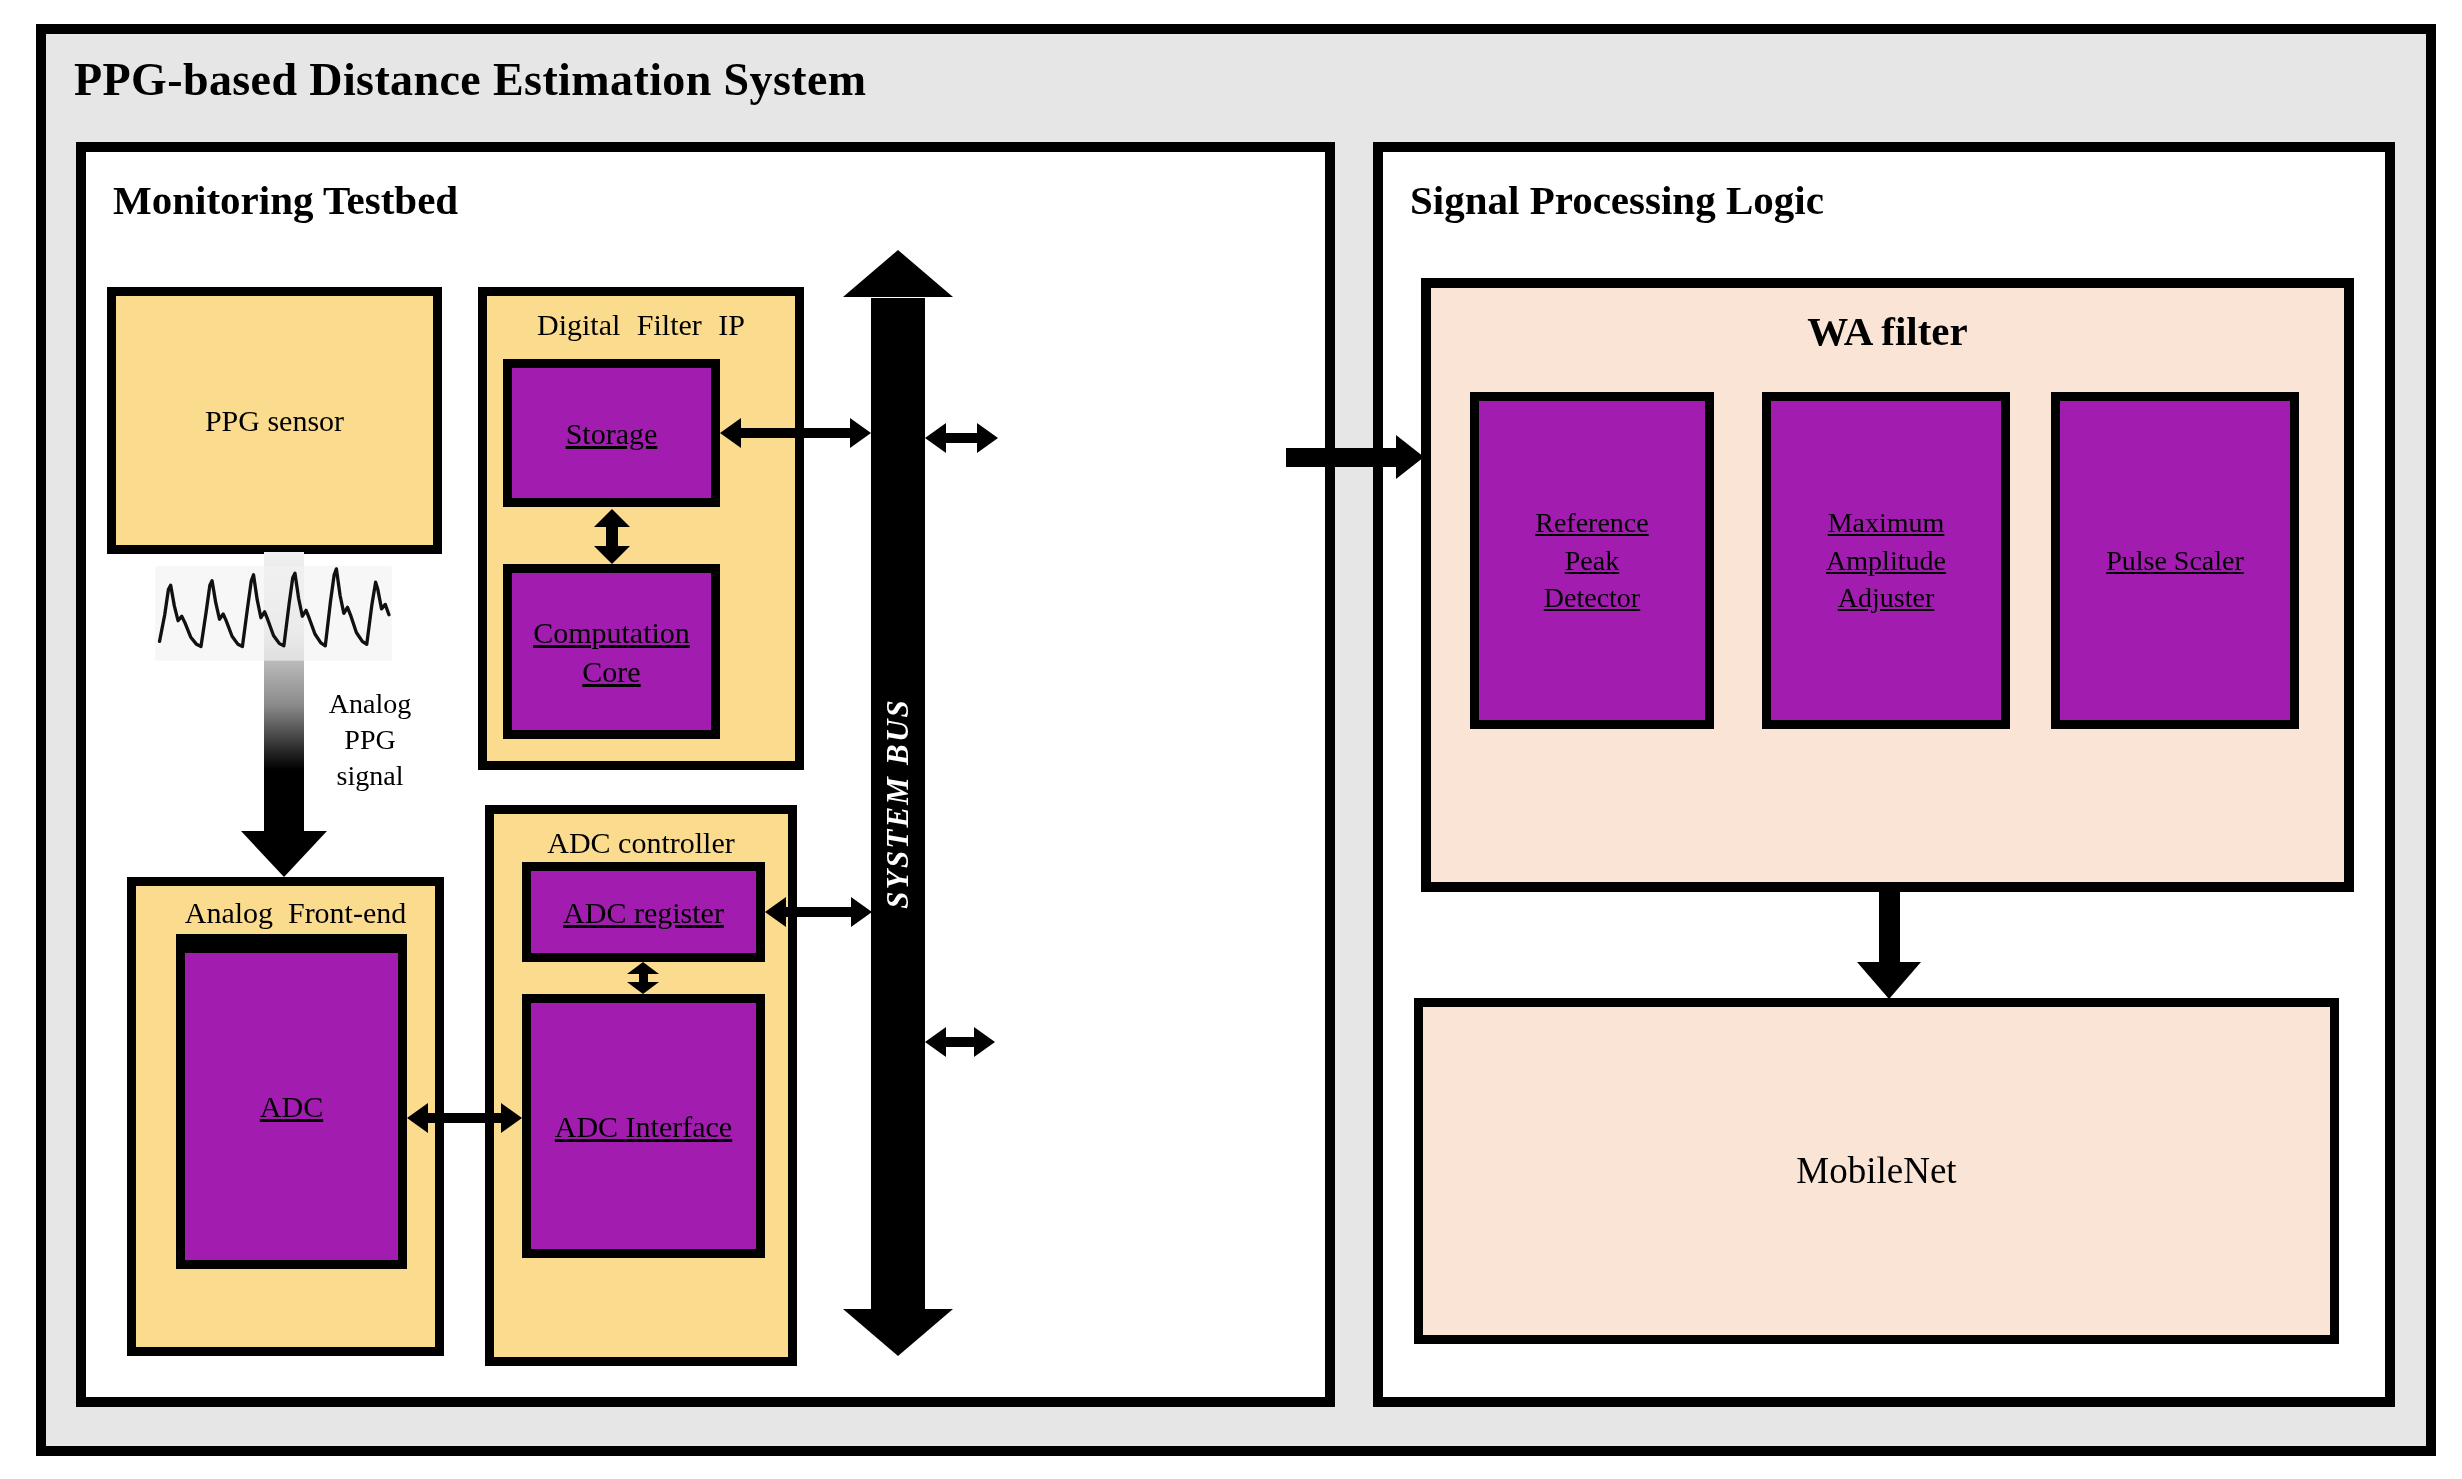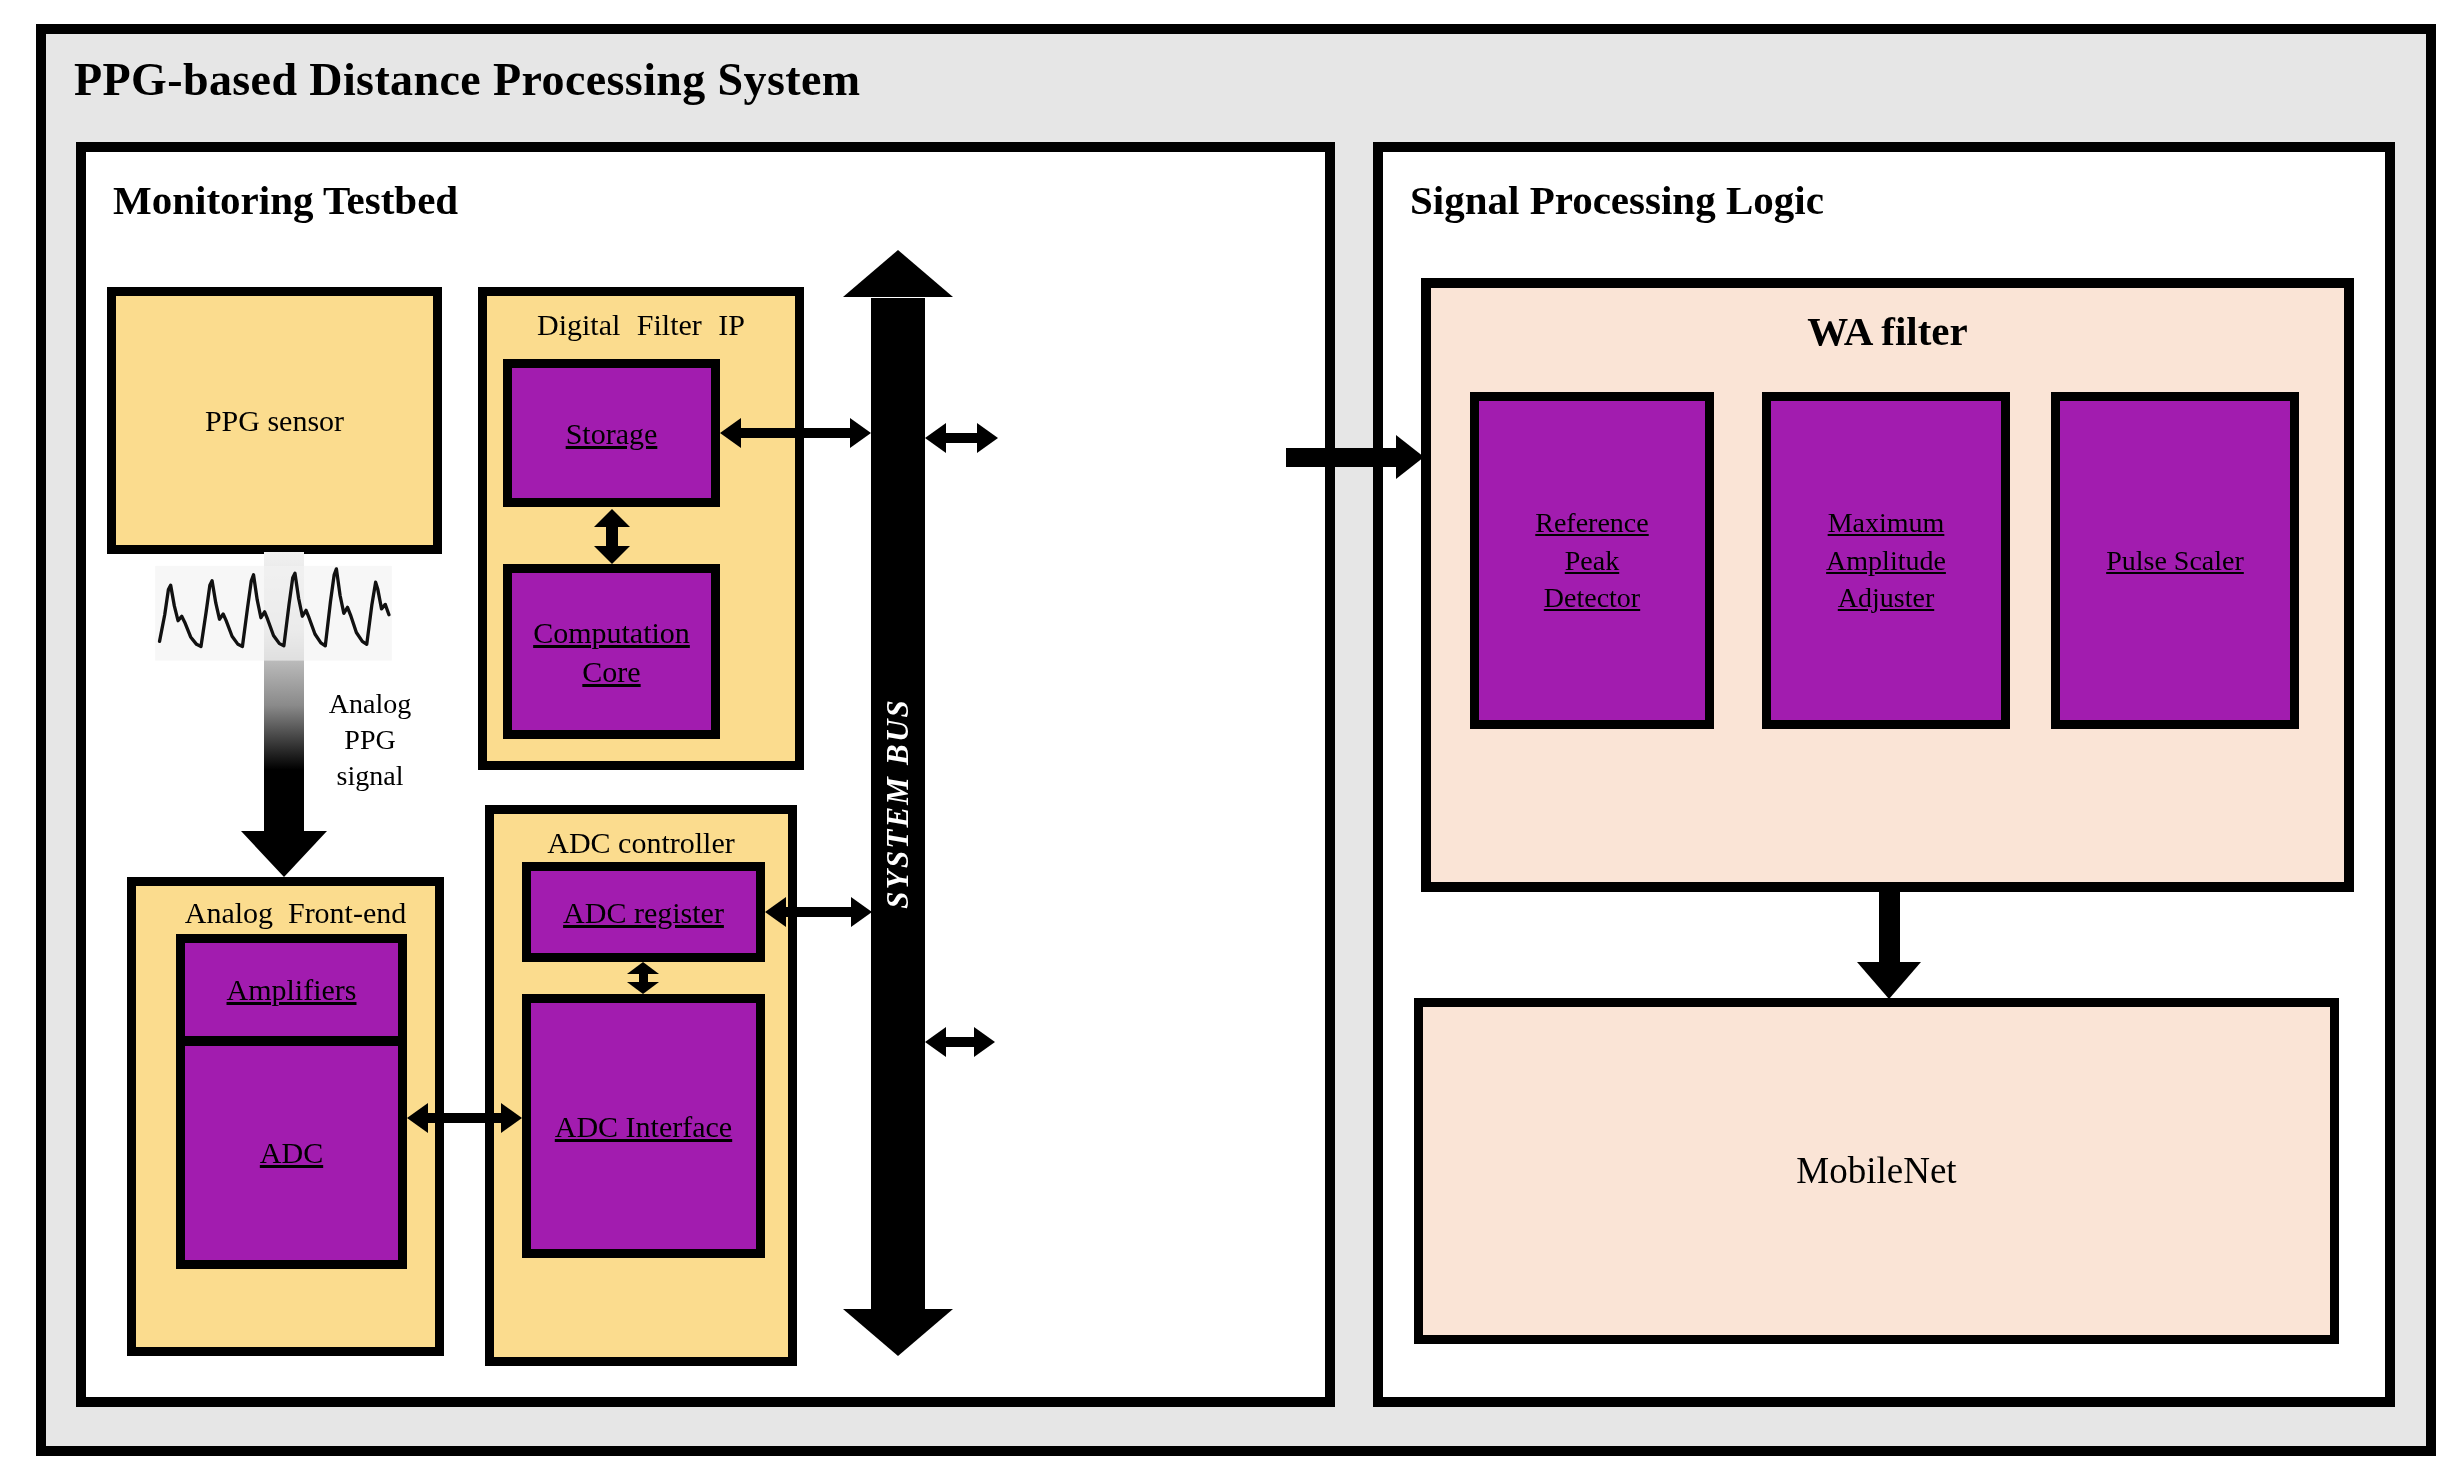--- a/index.html
+++ b/index.html
@@ -86,21 +86,21 @@
   .narrow210{max-width:155px;}
   .mobilenet{left:1414px;top:998px;width:925px;height:346px;}
   .mobilenet .lbl{font-size:37px;}
 </style>
 </head>
 <body>
 
 <div id="page">
 
   <div class="abs figure"></div>
-  <div class="abs main-title">PPG-based Distance Processing System</div>
+  <div class="abs main-title">PPG-based Distance Estimation System</div>
 
   <div class="abs panel panel-mt"></div>
   <div class="abs section-title mt-title">Monitoring Testbed</div>
   <div class="abs panel panel-spl"></div>
   <div class="abs section-title spl-title">Signal Processing Logic</div>
 
   <div class="abs ybox cbox ppg-sensor">
     <span class="lbl">PPG sensor</span>
   </div>
 
@@ -116,23 +116,20 @@
              L237,56 L242,20 L245,12 L250,48 L255,72 L260,64 L264,74 L272,98 L280,110 L286,114
              L293,60 L298,30 L301,40 L306,66 L311,60 L316,74" fill="none" stroke="#111" stroke-width="4.5" stroke-linejoin="round" stroke-linecap="round"></path>
   </svg>
 
   <div class="abs analog-signal">Analog PPG signal</div>
 
   <div class="abs ybox afe">
     <div class="grouptitle afe-title">Analog Front-end</div>
   </div>
   <div class="abs wbox afe-inner">
-    <div class="afe-amp">
-      <span class="lbl">Amplifiers</span>
-    </div>
     <div class="afe-div"></div>
     <div class="afe-adc">
       <span class="lbl">ADC</span>
     </div>
   </div>
 
   <div class="abs ybox dfip">
     <div class="grouptitle dfip-title">Digital Filter IP</div>
   </div>
   <div class="abs wbox cbox storage">

